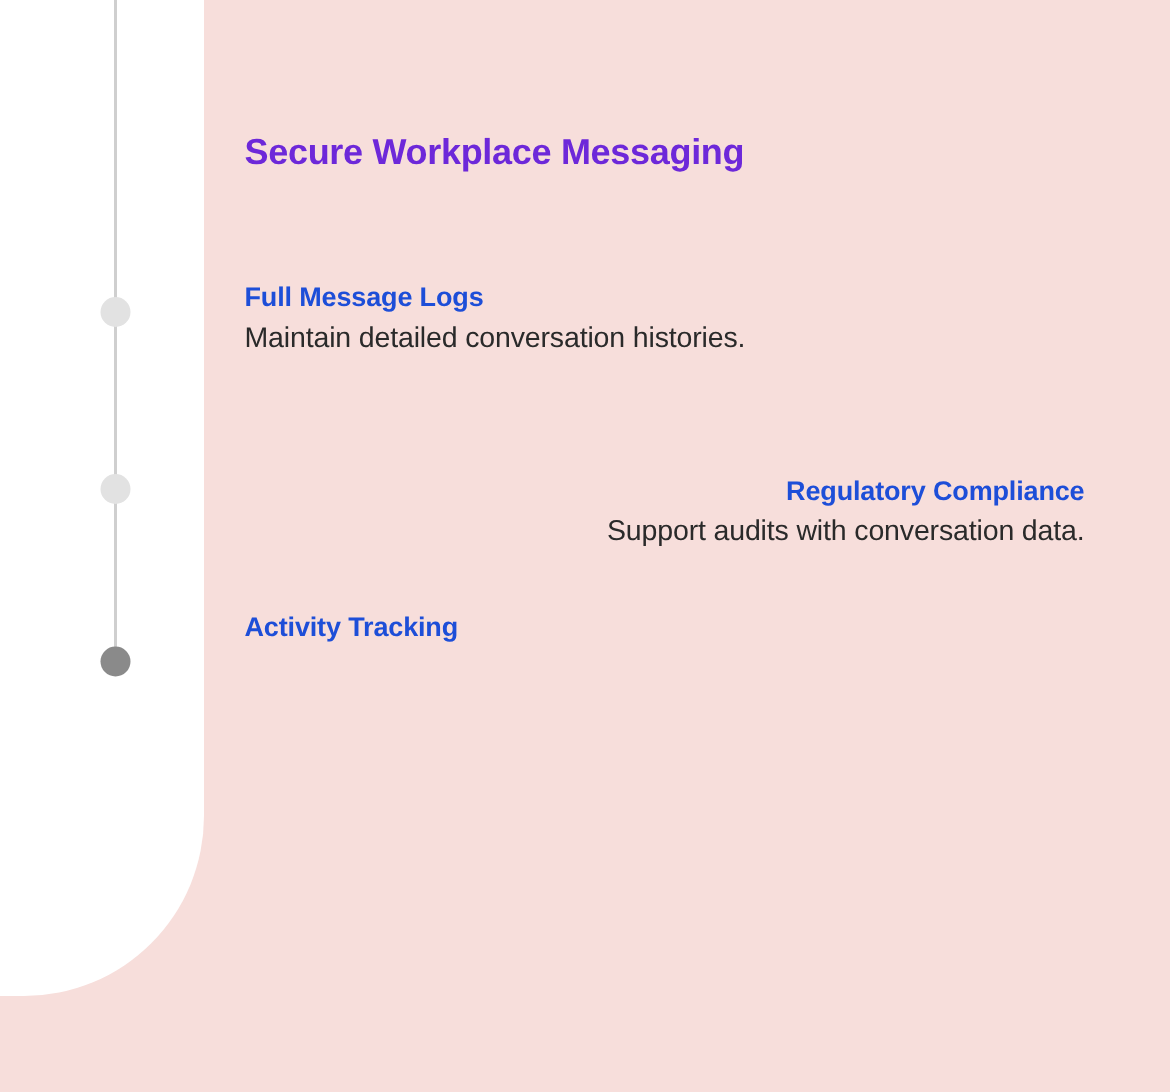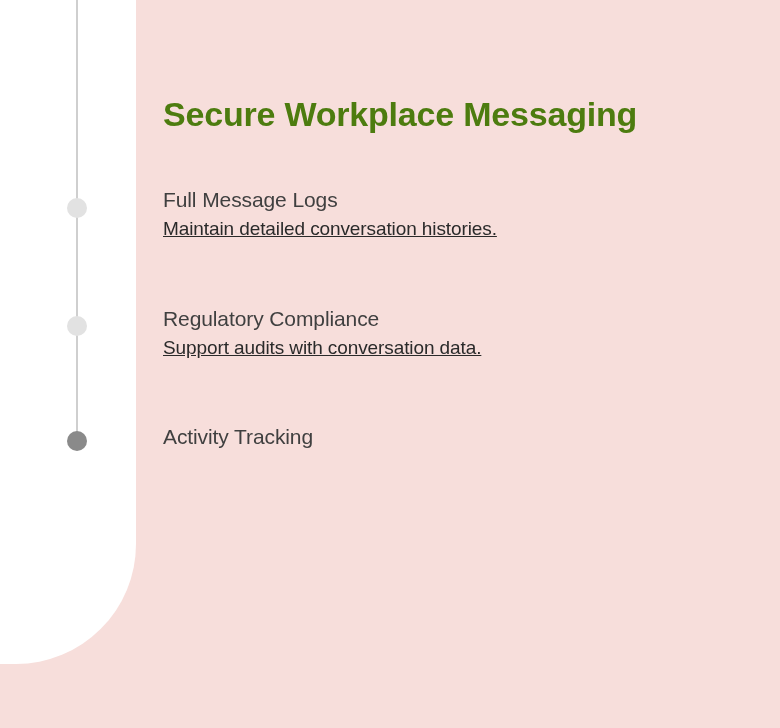--- a/index.html
+++ b/index.html
@@ -58,51 +58,50 @@
     position: absolute;
     left: 163px;
     top: 0;
     width: 560px;
   }
 
   .title {
     position: absolute;
     top: 72px;
     left: 0;
-    font-size: 34px;
+    font-size: 24px;
     font-weight: bold;
-    color: #4d7c0f;
+    color: #6d28d9;
     letter-spacing: -0.2px;
     white-space: nowrap;
   }
 
   .item {
     position: absolute;
     left: 0;
     width: 560px;
   }
   .item-1 { top: 188px; }
-  .item-2 { top: 307px; }
-  .item-3 { top: 425px; }
+  .item-2 { top: 317px; text-align: right; }
+  .item-3 { top: 408px; }
 
   .item-title {
-    font-size: 21px;
-    font-weight: normal;
-    color: #404040;
+    font-size: 18px;
+    font-weight: bold;
+    color: #1d4ed8;
     margin: 0 0 6px 0;
     letter-spacing: -0.1px;
   }
 
   .item-desc {
     font-size: 19px;
     font-weight: normal;
     color: #2a2a2a;
     margin: 0;
     letter-spacing: -0.1px;
-    text-decoration: underline;
   }
 </style>
 </head>
 <body>
 
 <div class="canvas">
 
   <div class="white-panel"></div>
 
   <div class="timeline-line"></div>

